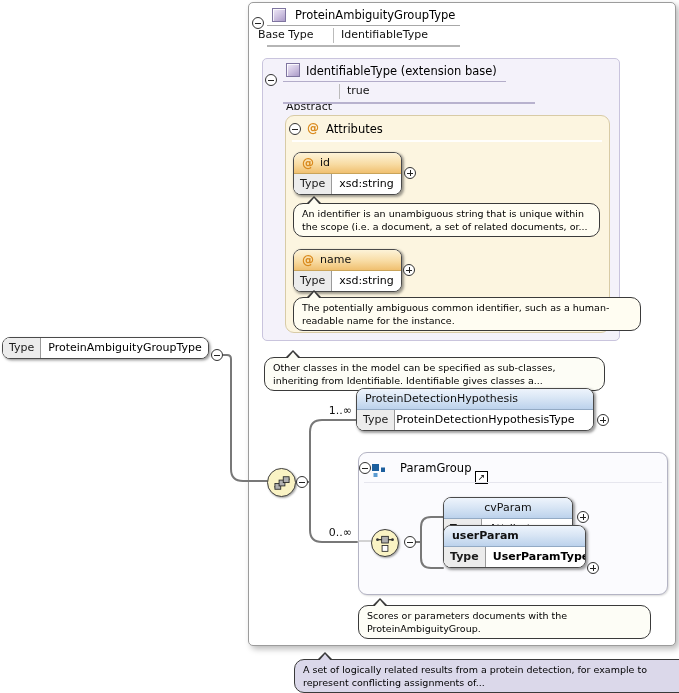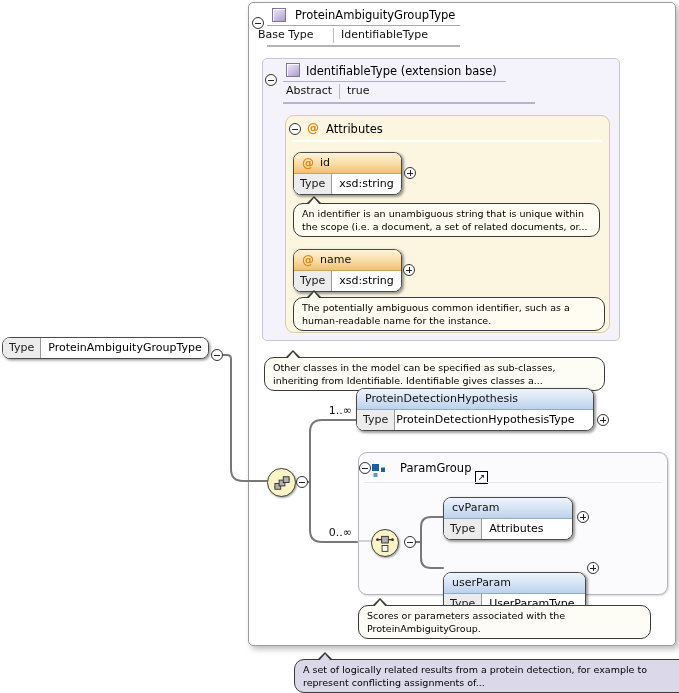--- a/index.html
+++ b/index.html
@@ -70,21 +70,21 @@
   <div class="hline" style="left:267px;top:25px;width:193px;height:1px;background:#a8a8a8;"></div>
   <div class="prop" style="left:258px;top:28px;">Base Type</div>
   <div class="hline" style="left:333px;top:28px;width:1px;height:15px;background:#bbb;"></div>
   <div class="prop" style="left:341px;top:28px;">IdentifiableType</div>
   <div class="hline" style="left:267px;top:45px;width:193px;height:2px;background:#b5b5b5;"></div>
 
   <div class="badge" style="left:265px;top:74px;"></div>
   <div class="psq" style="left:286px;top:63px;"></div>
   <div class="ptitle" style="left:306px;top:64px;">IdentifiableType (extension base)</div>
   <div class="hline" style="left:283px;top:81px;width:223px;height:1px;background:#b3adc9;"></div>
-  <div class="prop" style="left:286px;top:84px;">Abstract</div>
+  <div class="prop" style="left:286px;top:100px;">Abstract</div>
   <div class="hline" style="left:339px;top:84px;width:1px;height:15px;background:#bbb;"></div>
   <div class="prop" style="left:347px;top:84px;">true</div>
   <div class="hline" style="left:283px;top:102px;width:252px;height:2px;background:#b8b2ce;"></div>
 
   <div class="badge" style="left:289px;top:123px;"></div>
   <div class="aticon" style="left:307px;top:121px;">@</div>
   <div class="ptitle" style="left:326px;top:122px;">Attributes</div>
   <div class="hline" style="left:292px;top:140px;width:310px;height:2px;background:rgba(255,255,255,.9);"></div>
 
   <div class="ebox orange" style="left:293px;top:152px;width:109px;">
@@ -109,21 +109,21 @@
     <div class="hdr">
       <span class="aticon" style="position:static;">@</span>
       <span>name</span>
     </div>
     <div class="row">
       <span class="lbl">Type</span>
       <span class="val">xsd:string</span>
     </div>
   </div>
   <div class="badge plus" style="left:403px;top:264px;"></div>
-  <div class="note cream" style="left:293px;top:297px;width:312px;">
+  <div class="note cream" style="left:293px;top:297px;width:348px;">
     <span class="tail" style="left:12px;">
         <i></i>
       </span>
     <span>The potentially ambiguous common identifier, such as a human-readable name for the instance.</span>
   </div>
 
   <div class="ebox blue" style="left:2px;top:337px;width:207px;">
     <div class="row">
       <span class="lbl">Type</span>
       <span class="val">ProteinAmbiguityGroupType</span>
@@ -175,43 +175,43 @@
     <svg width="20" height="20" viewBox="0 0 24 24">
       <path d="M2 8 L22 8" stroke="#333" stroke-width="1.5"></path>
       <circle cx="3" cy="8" r="1.6" fill="#333"></circle>
       <circle cx="21" cy="8" r="1.6" fill="#333"></circle>
       <rect x="8" y="4" width="8" height="8" fill="#b0b0b0" stroke="#222"></rect>
       <rect x="8.5" y="15" width="7" height="7" fill="#fff" stroke="#222"></rect>
     </svg>
   </div>
   <div class="badge" style="left:404px;top:536px;"></div>
 
-  <div class="ebox blue" style="left:443px;top:497px;width:130px;">
+  <div class="ebox blue" style="left:443px;top:497px;width:130px;text-align:center;">
     <div class="hdr">cvParam</div>
     <div class="row">
       <span class="lbl">Type</span>
       <span class="val">Attributes</span>
     </div>
   </div>
   <div class="badge plus" style="left:577px;top:511px;"></div>
 
-  <div class="ebox blue" style="left:443px;top:572px;width:143px;">
+  <div class="ebox blue" style="left:443px;top:525px;width:143px;font-weight:bold;">
     <div class="hdr">userParam</div>
     <div class="row">
       <span class="lbl">Type</span>
       <span class="val">UserParamType</span>
     </div>
   </div>
   <div class="badge plus" style="left:587px;top:562px;"></div>
 
   <div class="note" style="left:358px;top:605px;width:293px;">
     <span class="tail" style="left:13px;">
         <i></i>
       </span>
-    <span>Scores or parameters associated with the ProteinAmbiguityGroup.</span>
+    <span>Scores or parameters documents with the ProteinAmbiguityGroup.</span>
   </div>
 
   <div class="note lav" style="left:250px;top:659px;width:410px;">
     <span class="tail" style="left:22px;">
         <i></i>
       </span>
     <span>A set of logically related results from a protein detection, for example to represent conflicting assignments of...</span>
   </div>
 
 </div>

